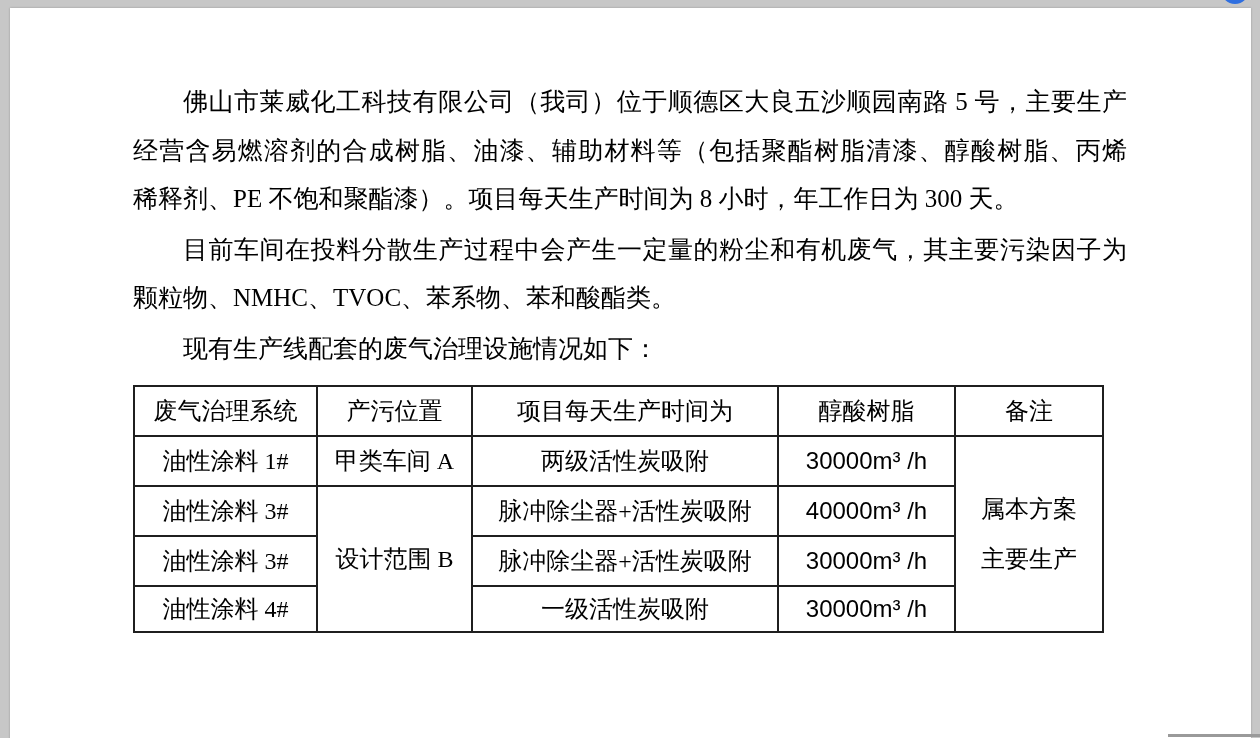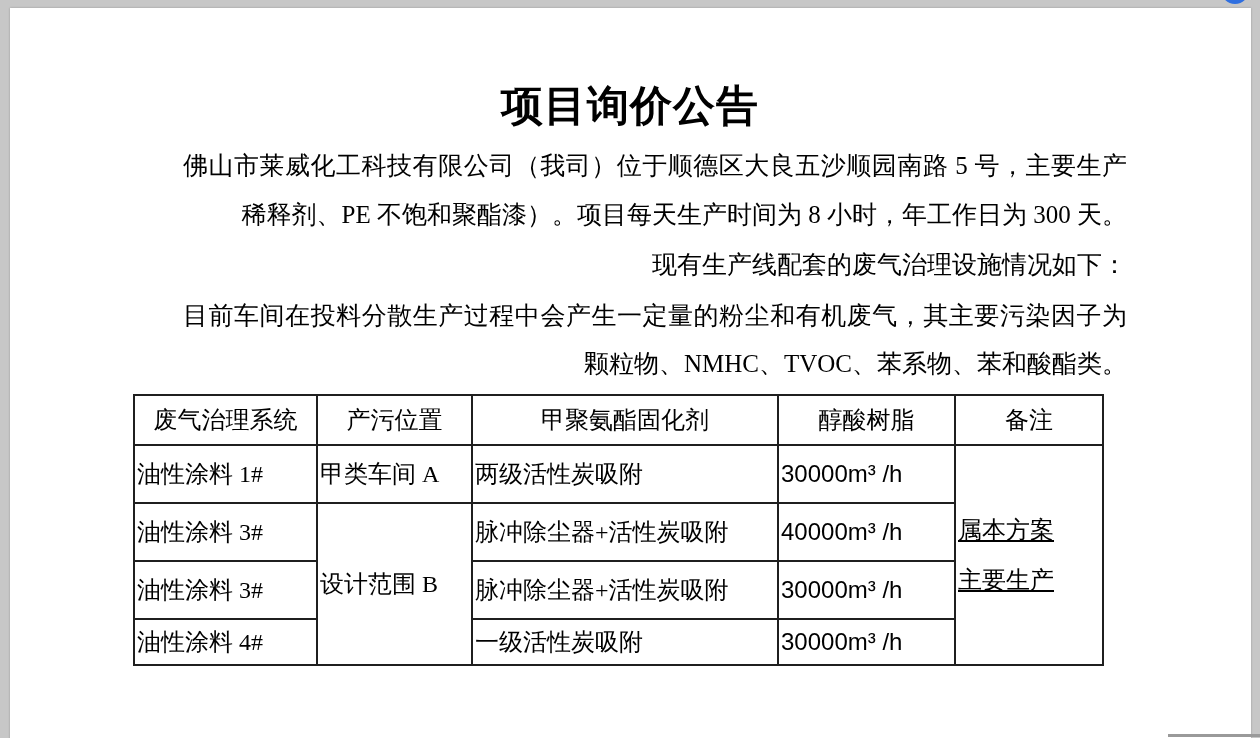--- a/index.html
+++ b/index.html
@@ -26,80 +26,80 @@
   }
   .title{
     margin:0 0 8px 0;
     font-size:42px;font-weight:bold;line-height:56px;
     text-align:center;letter-spacing:1px;
     font-family:"Liberation Serif","DejaVu Serif",serif;
   }
   .para{margin:0;}
   .para + .para{margin-top:2px;}
   .line{
-    font-size:25px;line-height:48.5px;text-align:right;
+    font-size:25px;line-height:48.5px;
   }
   .line.indent{text-indent:2em;}
   .line.fill{text-align:justify;text-align-last:justify;}
   table.wg-table{
     border-collapse:collapse;table-layout:fixed;
-    width:969px;margin-top:5px;
-    font-size:24px;padding-left:36px;
+    width:969px;margin-top:12px;
+    font-size:24px;text-align:center;padding-left:36px;
   }
   table.wg-table th,table.wg-table td{
     border:2px solid var(--border);
     font-weight:normal;padding:0 2px;vertical-align:middle;
     overflow:hidden;
   }
   table.wg-table thead tr{height:50px;}
-  table.wg-table tbody tr{height:58px;}
+  table.wg-table tbody tr{height:50px;}
   table.wg-table tbody tr:last-child{height:46px;}
   td.num{font-family:"Liberation Sans","DejaVu Sans",sans-serif;font-size:24px;}
-  td.remark div{line-height:50px;text-decoration:underline;}
+  td.remark div{line-height:50px;}
   .blue-dot{
     position:absolute;left:1221px;top:-24px;width:28px;height:28px;
     border-radius:50%;background:var(--accent_blue);
   }
   .edge-line{
     position:absolute;left:1168px;top:734px;width:92px;height:3px;
     background:var(--edge);
   }
 </style>
 </head>
 <body>
 
 <div class="viewport">
   <div class="page">
-    <h1 class="title">项目询价公告</h1>
     <div class="body-text">
         <div class="para">
           <div class="line indent fill">佛山市莱威化工科技有限公司（我司）位于顺德区大良五沙顺园南路 5 号，主要生产</div>
+          <div class="line fill">经营含易燃溶剂的合成树脂、油漆、辅助材料等（包括聚酯树脂清漆、醇酸树脂、丙烯</div>
           <div class="line">稀释剂、PE 不饱和聚酯漆）。项目每天生产时间为 8 小时，年工作日为 300 天。</div>
-        </div>
-        <div class="para">
-          <div class="line indent">现有生产线配套的废气治理设施情况如下：</div>
         </div>
         <div class="para">
           <div class="line indent fill">目前车间在投料分散生产过程中会产生一定量的粉尘和有机废气，其主要污染因子为</div>
           <div class="line">颗粒物、NMHC、TVOC、苯系物、苯和酸酯类。</div>
+        </div>
+        <div class="para">
+          <div class="line indent">现有生产线配套的废气治理设施情况如下：</div>
         </div>
       </div>
     <table class="wg-table">
       <colgroup>
         <col style="width:183px">
         <col style="width:155px">
         <col style="width:306px">
         <col style="width:177px">
         <col style="width:148px">
       </colgroup>
       <thead>
           <tr>
             <th>废气治理系统</th>
             <th>产污位置</th>
-            <th>甲聚氨酯固化剂</th>
+            <th>项目每天生产时间为</th>
             <th>醇酸树脂</th>
             <th>备注</th>
           </tr>
         </thead>
       <tbody>
           <tr>
             <td>油性涂料 1#</td>
             <td>甲类车间 A</td>
             <td>两级活性炭吸附</td>
             <td class="num">30000m³ /h</td>

